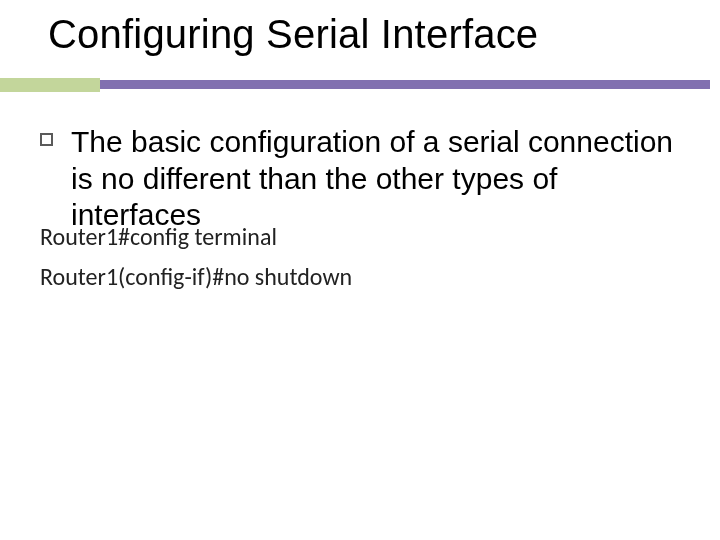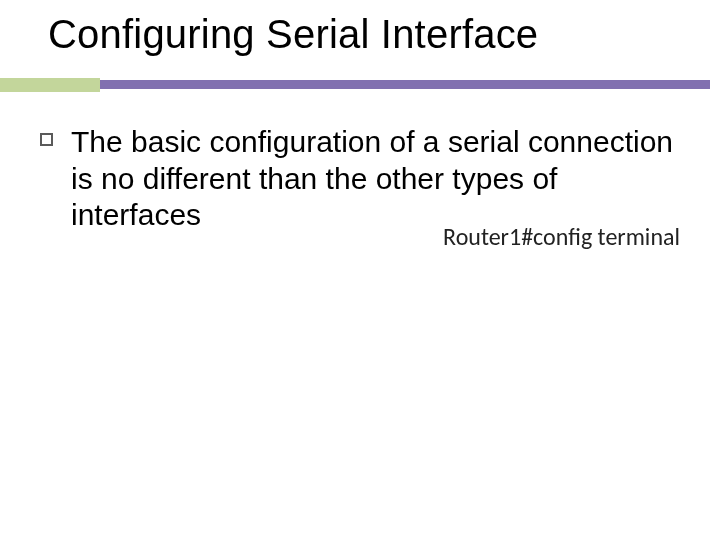--- a/index.html
+++ b/index.html
@@ -80,21 +80,20 @@
     left: 40px;
     top: 222px;
     width: 640px;
     font-family: Calibri, Arial, sans-serif;
     font-size: 24px;
     color: #222;
   }
   .code-line {
     margin-bottom: 11px;
     white-space: nowrap;
-    text-align: right;
   }
 </style>
 </head>
 <body>
 
 <div class="slide">
 
   <div class="title">Configuring Serial Interface</div>
 
   <div class="rule-wrap">
@@ -104,15 +103,16 @@
 
   <div class="body-text">
     <div class="bullet-row">
       <div class="bullet-box"></div>
       <div class="bullet-text">The basic configuration of a serial connection is no different than the other types of interfaces</div>
     </div>
   </div>
 
   <div class="code-block">
     <div class="code-line">Router1#config terminal</div>
+    <div class="code-line">Router1(config-if)#no shutdown</div>
   </div>
 
 </div>
 
 </body></html>

